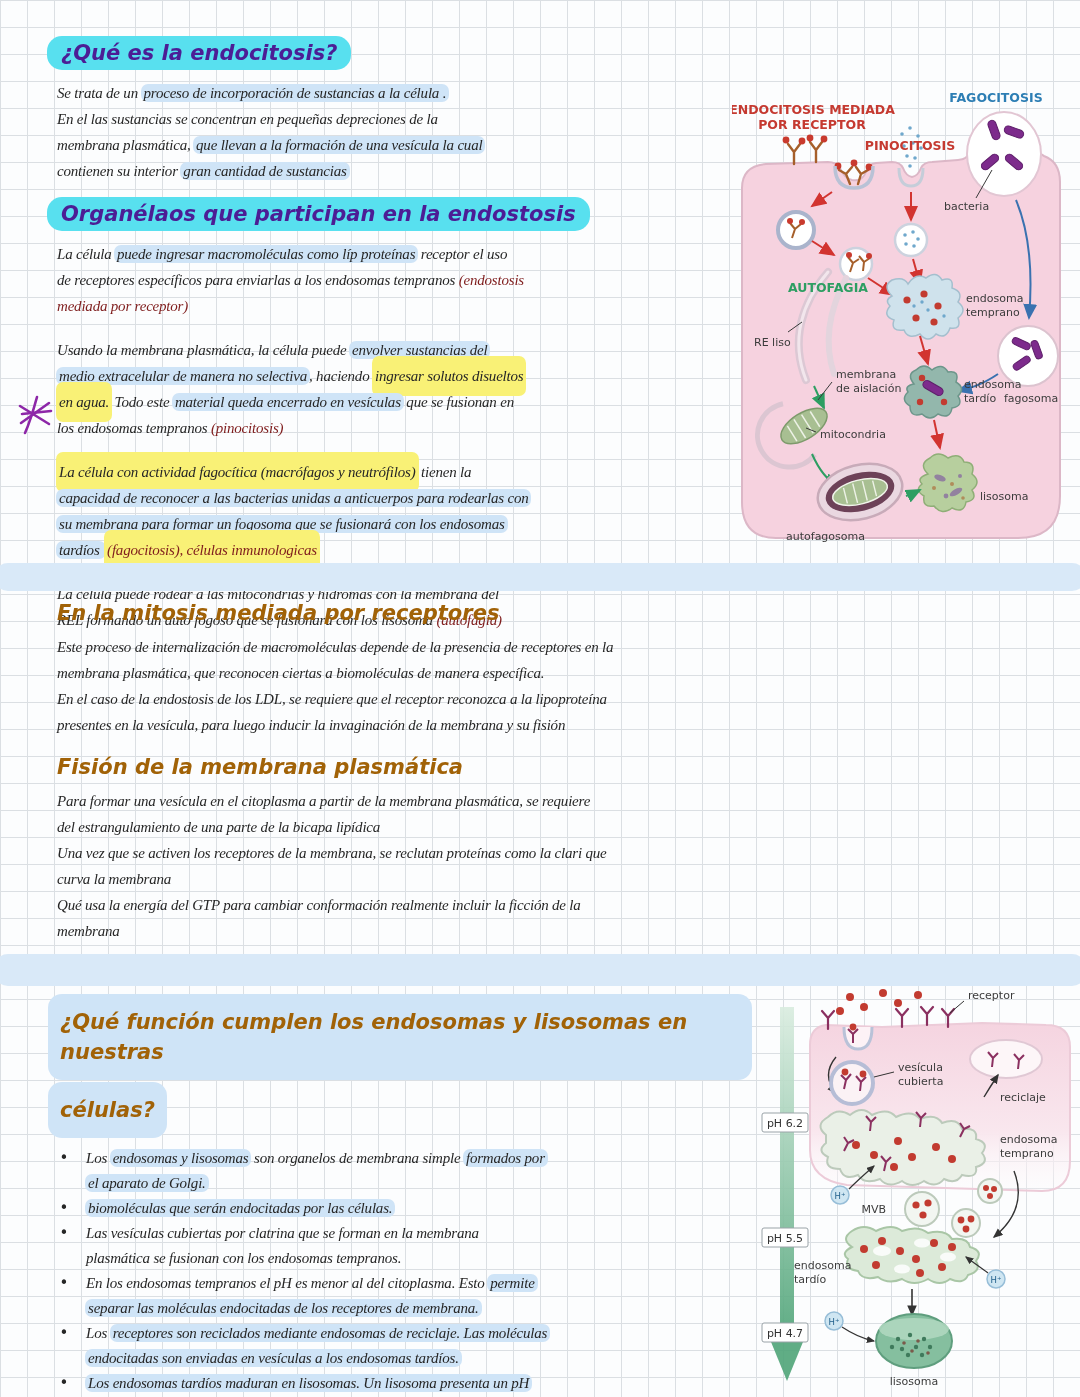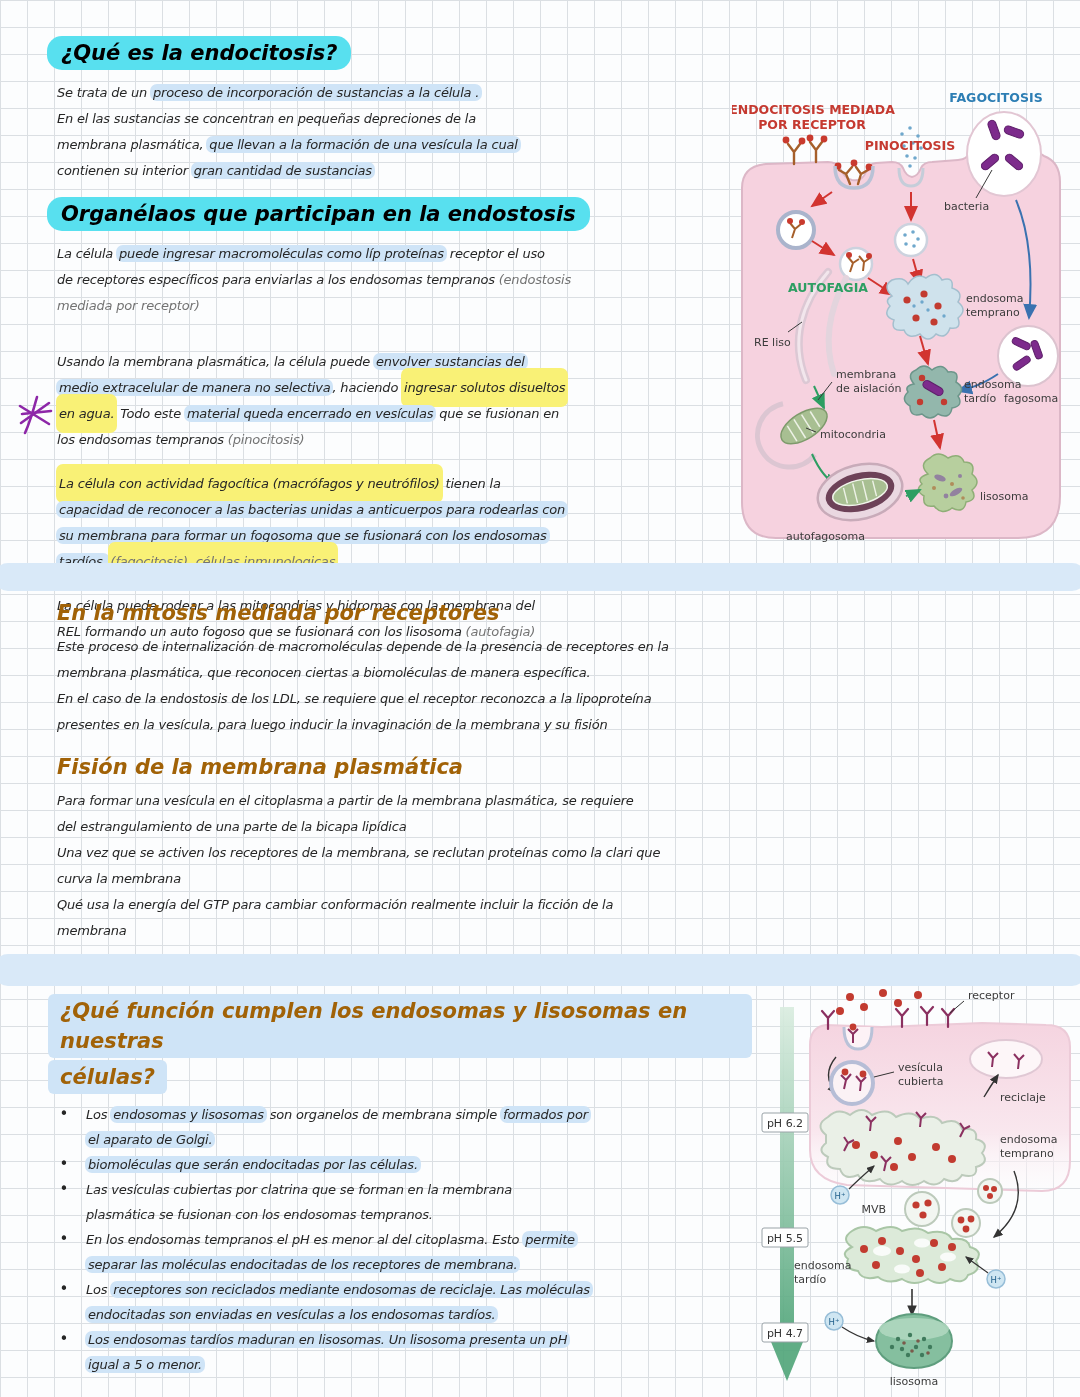--- a/index.html
+++ b/index.html
@@ -9,29 +9,29 @@
     background-image:
       linear-gradient(#dbdfe3 1px, transparent 1px),
       linear-gradient(90deg,#dbdfe3 1px, transparent 1px);
     background-size:27px 27px;
     font-family:"DejaVu Sans",sans-serif;
     font-style:italic;
     color:#262626;
   }
   .abs{position:absolute;}
   
-  .tline{line-height:26px;font-size:13px;white-space:nowrap;letter-spacing:-0.2px;}
+  .tline{line-height:26px;font-size:15px;white-space:nowrap;letter-spacing:-0.2px;font-family:Liberation Serif, serif;}
   .para{margin:0 0 13px 0;}
   .hl-b{background:#cfe4f7;border-radius:7px;padding:1px 3px;margin:0 -1px;}
   .hl-y{background:#f9f176;border-radius:7px;padding:12px 3px;margin:0 -1px;}
-  .red-t{color:#737373;}
-  .pill-cyan{display:inline-block;background:#58e0ef;color:#000000;font-weight:bold;
+  .red-t{color:#7f1d1d;}
+  .pill-cyan{display:inline-block;background:#58e0ef;color:#4c1d95;font-weight:bold;
     font-size:21px;line-height:30px;padding:2px 14px;border-radius:15px;margin:0 0 10px -10px;}
   .head-blue{color:#a16207;font-weight:bold;font-size:21px;line-height:30px;margin:0 0 6px 0;}
-  .pill-blue{display:inline-block;background:#cfe4f7;border-radius:6px;padding:2px 12px;margin-left:-12px;}
+  .pill-blue{display:inline-block;background:#cfe4f7;border-radius:14px;padding:13px 12px;margin-left:-12px;}
   
   .band{position:absolute;left:-6px;width:1092px;height:28px;background:#d9e9f8;border-radius:14px;}
   
   .bullet{display:flex;align-items:flex-start;}
   .bullet .dot{width:44px;text-align:center;font-size:15px;line-height:25px;font-style:normal;}
   .bullet .blines{flex:1;}
   .bullet .tline{line-height:25px;}
   
   svg text{font-family:"DejaVu Sans",sans-serif;font-style:normal;}
   .lbl{font-size:11px;fill:#3c3c3c;}
@@ -47,21 +47,21 @@
       <div class="tline"><span>En el las sustancias se concentran en pequeñas depreciones de la</span></div>
       <div class="tline"><span>membrana plasmática, </span><span class="hl-b">que llevan a la formación de una vesícula la cual</span></div>
       <div class="tline"><span>contienen su interior </span><span class="hl-b">gran cantidad de sustancias</span></div>
     </div>
   <div><span class="pill-cyan">Organélaos que participan en la endostosis</span></div>
   <div class="para">
       <div class="tline"><span>La célula </span><span class="hl-b">puede ingresar macromoléculas como líp proteínas</span><span> receptor el uso</span></div>
       <div class="tline"><span>de receptores específicos para enviarlas a los endosomas tempranos </span><span class="red-t">(endostosis</span></div>
       <div class="tline"><span class="red-t">mediada por receptor)</span></div>
     </div>
-  <div class="para" style="margin-top:30px;">
+  <div class="para" style="margin-top:18px;">
       <div class="tline"><span>Usando la membrana plasmática, la célula puede </span><span class="hl-b">envolver sustancias del</span></div>
       <div class="tline"><span class="hl-b">medio extracelular de manera no selectiva</span><span>, haciendo </span><span class="hl-y">ingresar solutos disueltos</span></div>
       <div class="tline"><span class="hl-y">en agua.</span><span> Todo este </span><span class="hl-b">material queda encerrado en vesículas</span><span> que se fusionan en</span></div>
       <div class="tline"><span>los endosomas tempranos </span><span class="red-t">(pinocitosis)</span></div>
     </div>
   <div class="para" style="margin-top:18px;">
       <div class="tline"><span class="hl-y">La célula con actividad fagocítica (macrófagos y neutrófilos)</span><span> tienen la</span></div>
       <div class="tline"><span class="hl-b">capacidad de reconocer a las bacterias unidas a anticuerpos para rodearlas con</span></div>
       <div class="tline"><span class="hl-b">su membrana para formar un fogosoma que se fusionará con los endosomas</span></div>
       <div class="tline"><span class="hl-b">tardíos </span><span class="red-t hl-y">(fagocitosis), células inmunologicas</span></div>

